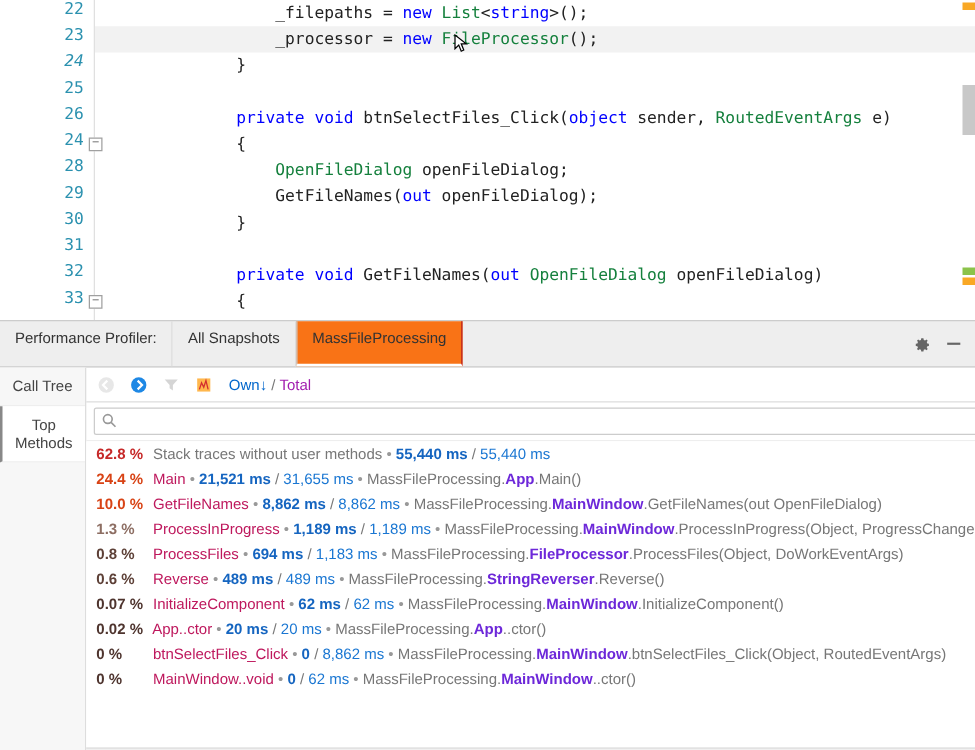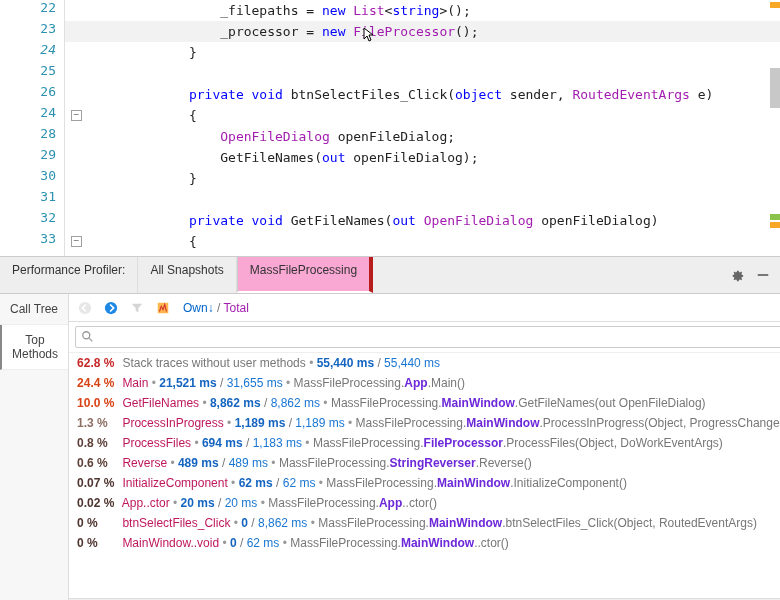--- a/index.html
+++ b/index.html
@@ -1,33 +1,33 @@
 <!DOCTYPE html>
 <html><head>
 <meta charset="utf-8">
 <style>
   * { margin: 0; padding: 0; box-sizing: border-box; }
   body { font-family: "Segoe UI", Tahoma, sans-serif; font-size: 12px; background: #fff; color: #222; width: 780px; height: 600px; overflow: hidden; }
   .editor { position: relative; height: 256px; background: #fff; overflow: hidden; }
-  .gutter { position: absolute; left: 0; top: 0; width: 65px; height: 100%; background: #fff; border-right: 1px solid #e0e0e0; }
+  .gutter { position: absolute; left: 0; top: 0; width: 76px; height: 100%; background: #fff; border-right: 1px solid #e0e0e0; }
   .lineno { position: absolute; right: 8px; width: 30px; text-align: right; color: #2b91af; font-family: Consolas, monospace; font-size: 13px; }
   .fold-col { position: absolute; left: 65px; top: 0; width: 25px; height: 100%; }
   .fold-box { position: absolute; width: 11px; height: 11px; border: 1px solid #a0a0a0; background: #fff; left: 6px; text-align: center; line-height: 8px; font-size: 10px; color: #666; cursor: pointer; }
   .code { position: absolute; left: 95px; top: 0; font-family: Consolas, monospace; font-size: 13px; line-height: 21px; white-space: pre; }
   .code-line { height: 21px; }
   .hl-line { position: absolute; left: 0; right: 0; height: 21px; background: #f2f2f2; z-index: 0; }
   .kw { color: #0000ff; }
-  .type { color: #a21caf; }
+  .type { color: #15803d; }
   .mchip { position: absolute; right: 0; top: 0; width: 14px; height: 100%; }
   .mchip-mark { position: absolute; right: 0; width: 10px; height: 6px; }
   .cursor-img { position: absolute; width: 16px; height: 16px; pointer-events: none; }
 
   .tabs { display: flex; align-items: stretch; height: 38px; border-top: 1px solid #cccccc; border-bottom: 1px solid #cccccc; background: #eeeeee; }
   .tab { padding: 0 12px; line-height: 26px; color: #333; border-right: 1px solid #ddd; cursor: pointer; }
-  .tab.active { background: #f9a8d4; border-bottom: 2px solid #fff; border-left: 1px solid #ccc; border-right: 4px solid #b91c1c; }
+  .tab.active { background: #f97316; border-bottom: 2px solid #fff; border-left: 1px solid #ccc; border-right: 1px solid #b91c1c; }
   .tab-icons { margin-left: auto; display: flex; align-items: center; gap: 12px; padding: 0 10px; }
   .gear, .minimize { width: 14px; height: 14px; display: inline-block; cursor: pointer; }
 
   .prof-body { display: flex; height: 318px; }
   .sidebar { width: 95px; border-right: 1px solid #ddd; background: #f7f7f7; }
   .side-item { padding: 8px 10px; text-align: center; color: #444; cursor: pointer; border-bottom: 1px solid #eee; }
   .side-item.selected { background: #ffffff; font-weight: 400; border-left: 2px solid #888; }
   .main { flex: 1; display: flex; flex-direction: column; }
   .toolbar { display: flex; align-items: center; height: 28px; border-bottom: 1px solid #ddd; padding: 0 6px; gap: 6px; }
   .tbtn { width: 20px; height: 20px; display: inline-flex; align-items: center; justify-content: center; border-radius: 2px; cursor: pointer; }

